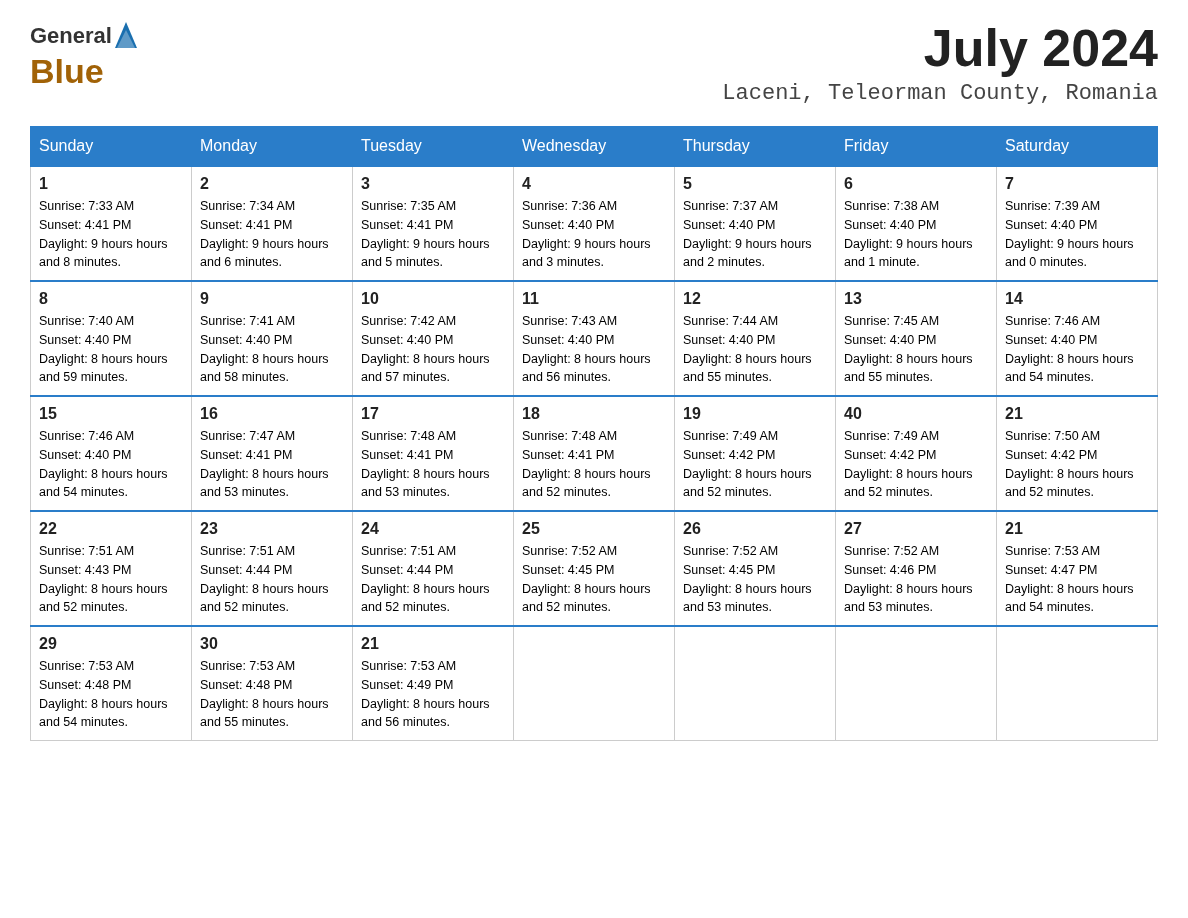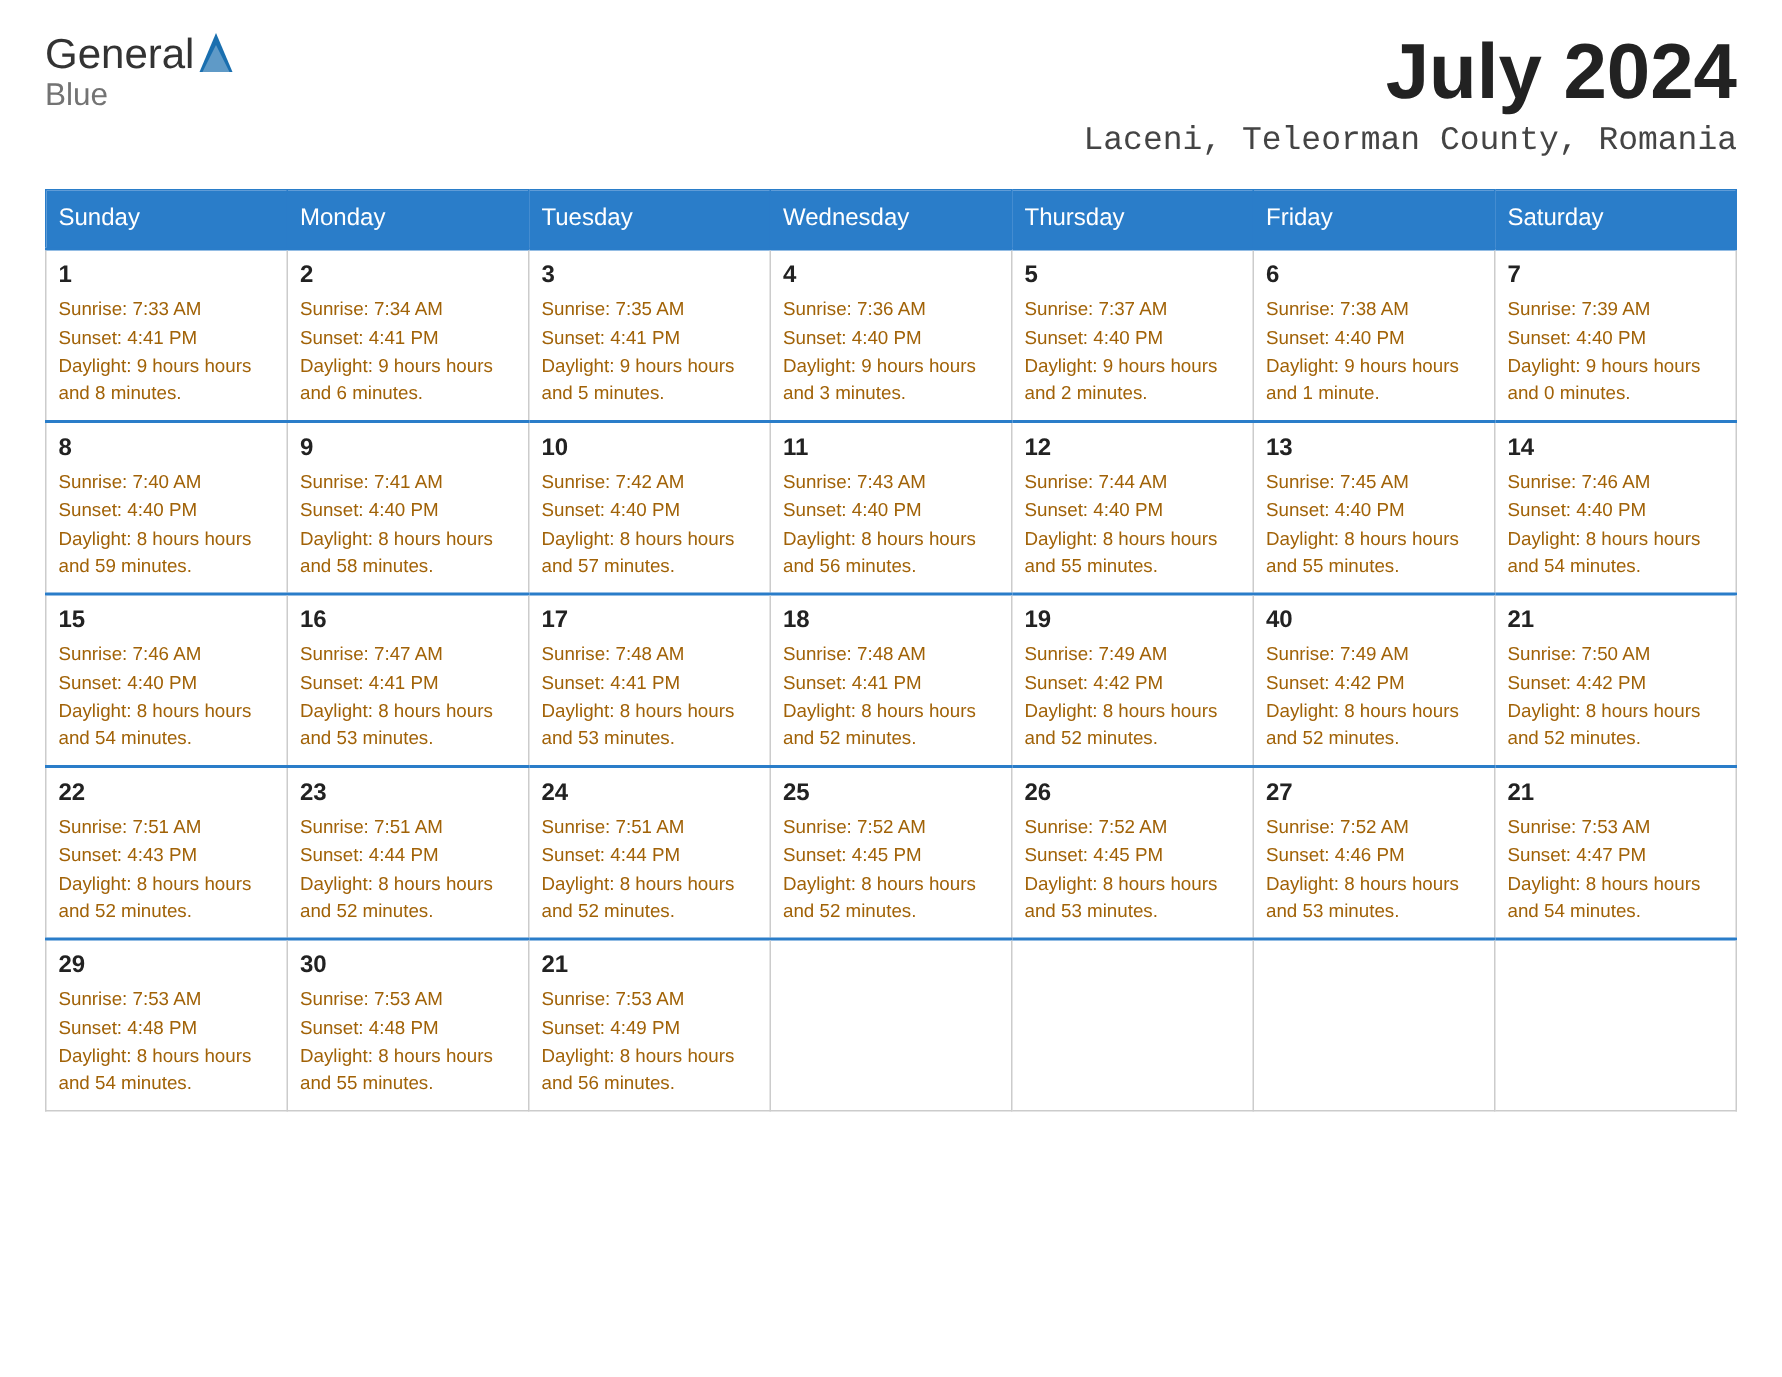--- a/index.html
+++ b/index.html
@@ -64,41 +64,41 @@
     }
     .day-number {
       font-size: 16px;
       font-weight: bold;
       color: #222;
       display: block;
       margin-bottom: 4px;
     }
     .day-info {
       font-size: 12.5px;
-      color: #a16207;
+      color: #000000;
       line-height: 1.5;
     }
     .week-row td {
       border-top: 2px solid #2a7dc9;
     }
     
     .logo-svg {
       display: flex;
       align-items: center;
       gap: 0;
     }
     .logo-general {
-      font-size: 28px;
-      font-weight: normal;
+      font-size: 22px;
+      font-weight: bold;
       color: #333;
     }
     .logo-blue-word {
-      font-size: 21px;
-      font-weight: normal;
-      color: #737373;
+      font-size: 34px;
+      font-weight: bold;
+      color: #a16207;
     }
   </style>
 </head>
 <body>
 
 <div class="header">
   <div class="logo">
     <div class="logo-svg">
       <span class="logo-general">General</span>
       <svg width="26" height="32" viewBox="0 0 26 32" style="margin: 0 1px;">

